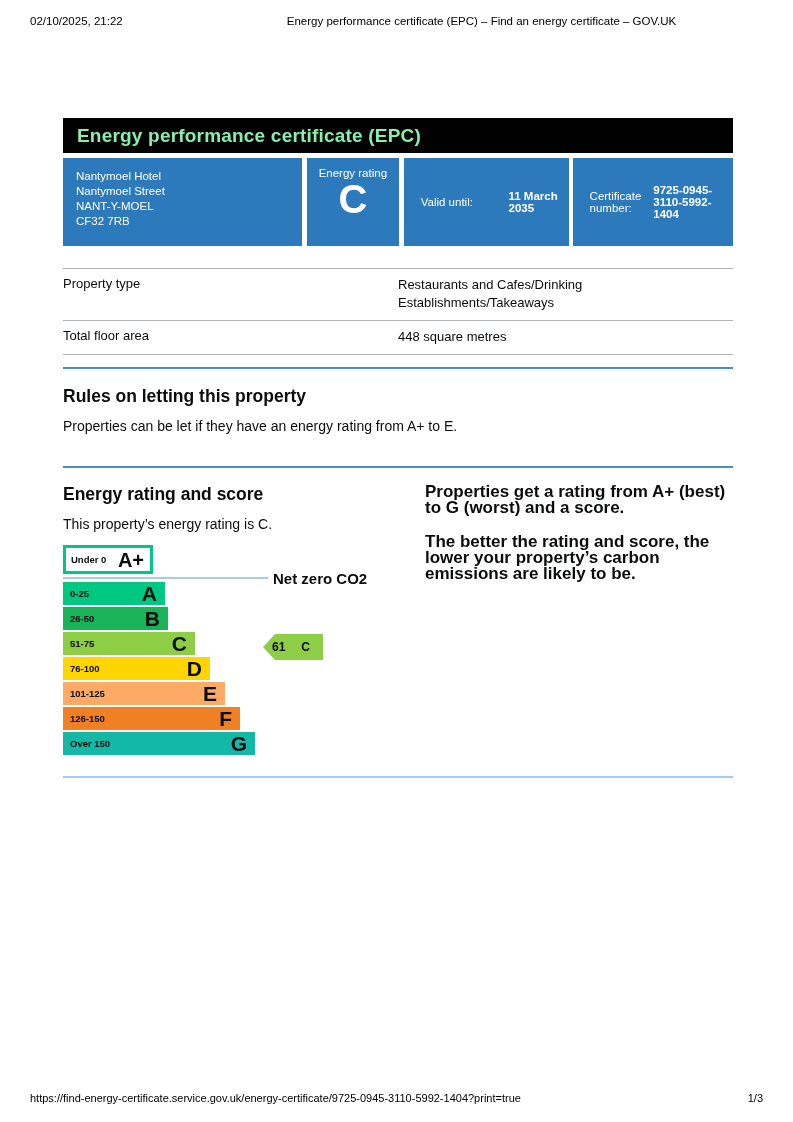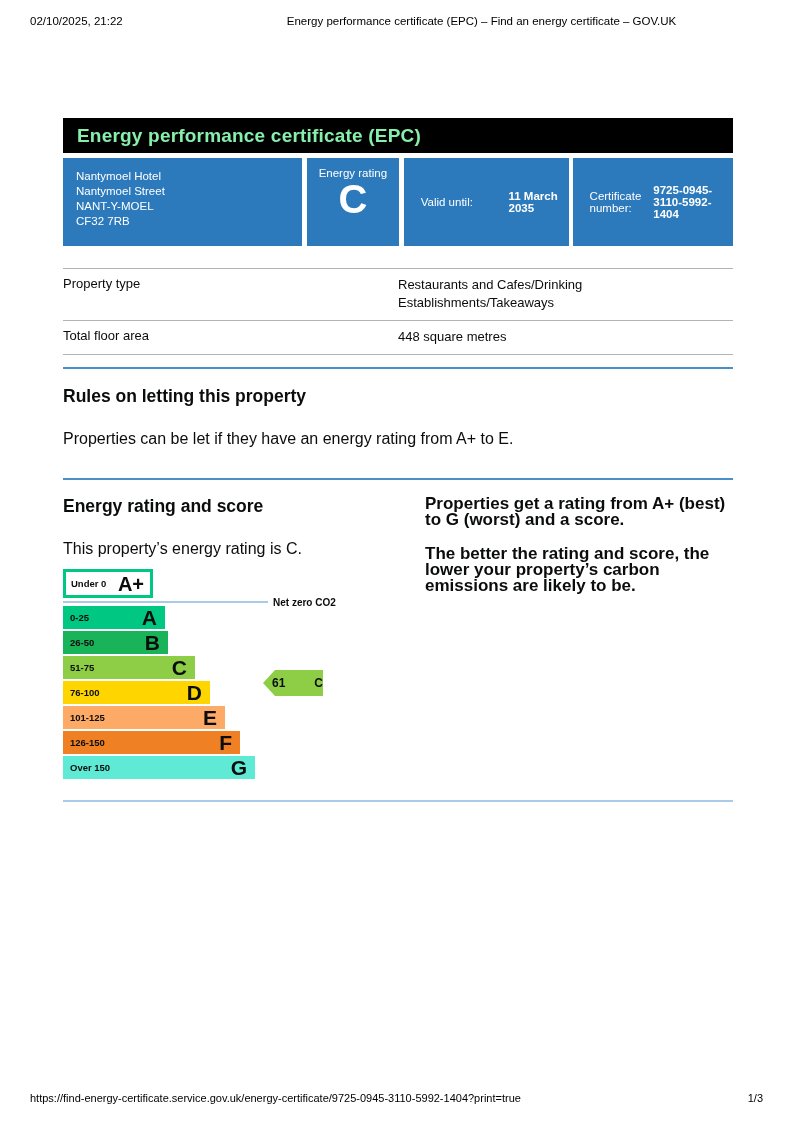--- a/index.html
+++ b/index.html
@@ -36,46 +36,46 @@
   .info-label { width:114px; }
   .info-value { font-weight:bold; }
   .details-table { margin-top:22px; font-size:13px; }
   .trow { display:flex; border-top:1px solid #b1b4b6; padding:7px 0 8px; }
   .trow.last { border-bottom:1px solid #b1b4b6; }
   .tlabel { width:50%; padding-right:10px; }
   .tvalue { width:50%; line-height:18px; }
   .section-divider { border:none; border-top:2px solid #4a90c8; margin-top:12px; }
   .section-divider.light { border-top-color:#a9cbe8; margin-top:19px; }
   h2 { font-size:17.5px; font-weight:bold; margin-top:17px; }
-  p.body-text { font-size:16px; line-height:19px; margin-top:22px; }
+  p.body-text { font-size:14px; line-height:19px; margin-top:10px; }
   .two-col { display:flex; margin-top:16px; }
   .col-left { width:362px; }
   .col-right { flex:1; }
   .col-right p { font-size:17px; line-height:16px;font-weight:bold; }
   .col-right p + p { margin-top:18px; }
   
   .epc-chart { position:relative; margin-top:11px; }
   .aplus-box {
     width:90px; height:29px; border:3px solid #00c781; background:#fff;
     display:flex; align-items:center;
   }
   .aplus-box .range { flex:1; padding-left:5px; }
   .range { font-size:9.5px; font-weight:bold; }
   .letter { font-size:20px; font-weight:bold; line-height:1; padding-right:6px; }
   .netzero-row { height:8px; display:flex; align-items:center; }
   .nz-line { width:205px; height:2px; background:#a9cbe8; }
-  .nz-label { font-size:10px; font-weight:bold; margin-left:5px; white-space:nowrap; }
+  .nz-label { font-size:15px; font-weight:bold; margin-left:5px; white-space:nowrap; }
   .band { height:23px; margin-bottom:2px; display:flex; align-items:center; }
   .band .range { flex:1; padding-left:7px; }
   .band .letter { padding-right:8px; font-size:21px; }
   .current-arrow {
-    position:absolute; left:200px; top:101px; width:60px; height:26px;
+    position:absolute; left:200px; top:89px; width:60px; height:26px;
     clip-path:polygon(0 50%, 20% 0, 100% 0, 100% 100%, 20% 100%);
-    display:flex; align-items:center; justify-content:space-between;
-    font-size:12px; font-weight:bold; padding-left:9px; gap:8px;
+    display:flex; align-items:center; justify-content:flex-start;
+    font-size:12px; font-weight:bold; padding-left:9px; gap:16px;
   }
 </style>
 </head>
 <body>
 
 <header class="print-header">
   <span class="ph-date">02/10/2025, 21:22</span>
   <span class="ph-title">Energy performance certificate (EPC) – Find an energy certificate – GOV.UK</span>
 </header>
 
@@ -158,21 +158,21 @@
             <span class="letter">D</span>
           </div>
           <div class="band" style="width: 162px; background: rgb(252, 170, 101);">
             <span class="range">101-125</span>
             <span class="letter">E</span>
           </div>
           <div class="band" style="width: 177px; background: rgb(239, 128, 35);">
             <span class="range">126-150</span>
             <span class="letter">F</span>
           </div>
-          <div class="band" style="width: 192px; background: #5eead4;">
+          <div class="band" style="width: 192px; background: #14b8a6;">
             <span class="range">Over 150</span>
             <span class="letter">G</span>
           </div>
         </div>
         <div class="current-arrow" style="background: rgb(141, 206, 70);">
           <span>61</span>
           <span>C</span>
         </div>
       </div>
     </div>

